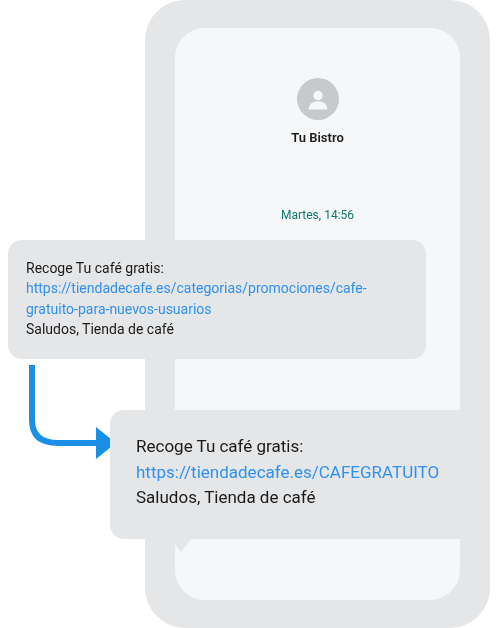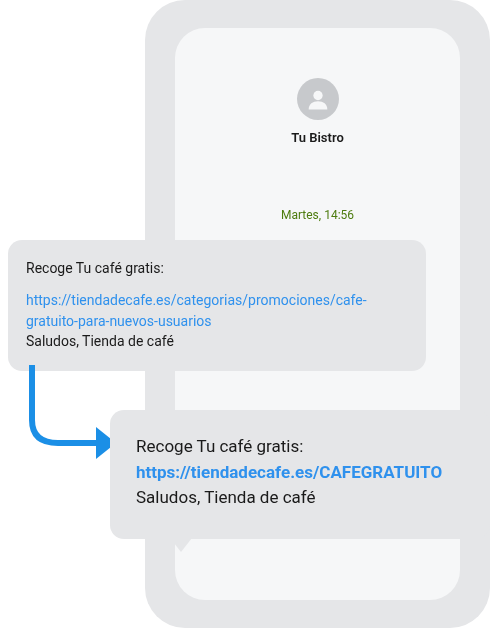--- a/index.html
+++ b/index.html
@@ -59,57 +59,55 @@
       fill: #f6f7f8;
     }
     .contact-name {
       font-size: 13px;
       font-weight: 600;
       color: #1a1a1a;
       margin-bottom: 63px;
     }
     .timestamp {
       font-size: 12px;
-      color: #4d7c0f;
+      color: #0f766e;
     }
     .message-1 {
       position: absolute;
       top: 240px;
       left: 8px;
       width: 418px;
       background: #e5e6e8;
       border-radius: 14px;
       padding: 18px 18px 20px 18px;
       font-size: 14px;
       line-height: 1.45;
       color: #1a1a1a;
     }
     .message-1 .link {
       color: #2f91ed;
-      margin-top: 12px;
     }
     .message-2-wrapper {
       position: absolute;
       top: 410px;
       left: 110px;
       width: 380px;
     }
     .message-2 {
       width: 100%;
       background: #e5e6e8;
       border-radius: 14px;
       padding: 24px 26px 28px 26px;
       font-size: 17px;
       line-height: 1.5;
       color: #1a1a1a;
       position: relative;
     }
     .message-2 .link {
       color: #2f91ed;
-      font-weight: bold;
     }
     .message-tail {
       position: absolute;
       bottom: -13px;
       left: 60px;
       width: 0;
       height: 0;
       border-left: 11px solid transparent;
       border-right: 11px solid transparent;
       border-top: 14px solid #e5e6e8;

